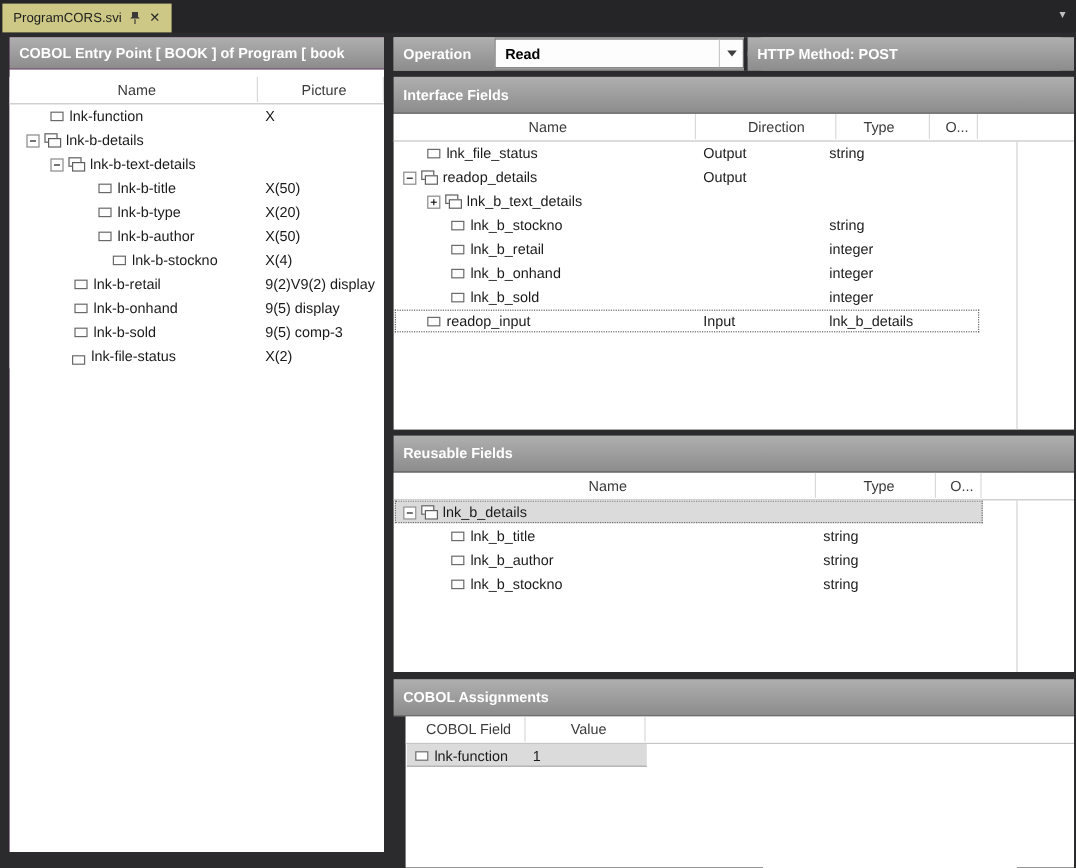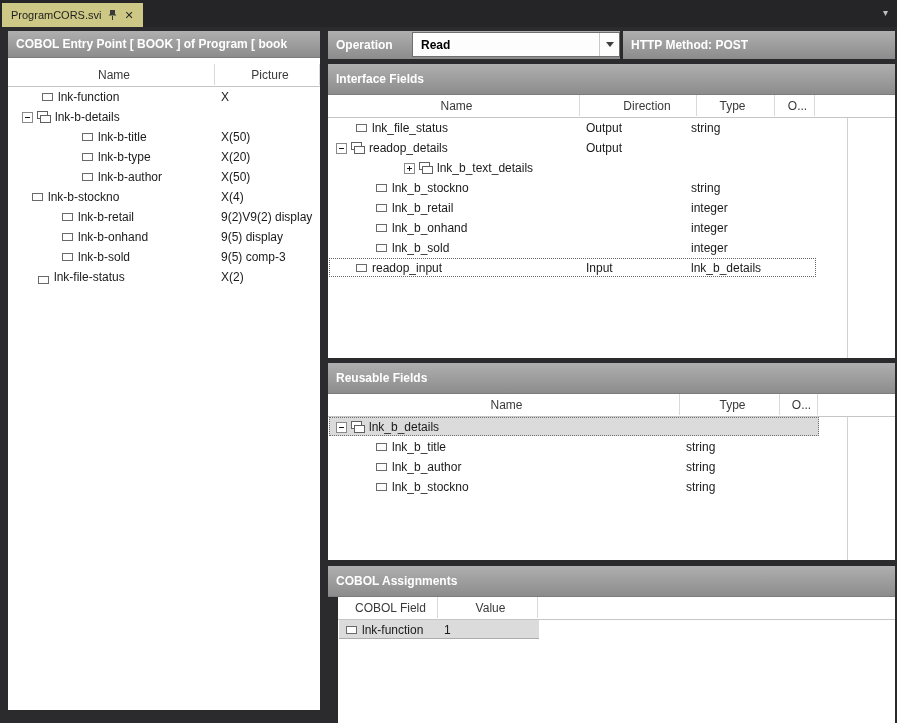--- a/index.html
+++ b/index.html
@@ -110,20 +110,27 @@
           <span class="cell" style="left: 213px;">X</span>
         </div>
         <div class="row">
           <div class="namecell" style="padding-left: 14px;">
             <div class="exp"></div>
             <div class="ic-group"></div>
             <span>lnk-b-details</span>
           </div>
         </div>
         <div class="row">
+          <div class="namecell" style="padding-left: 34px;">
+            <div class="exp"></div>
+            <div class="ic-group"></div>
+            <span>lnk-b-text-details</span>
+          </div>
+        </div>
+        <div class="row">
           <div class="namecell" style="padding-left: 74px;">
             <div class="ic-field"></div>
             <span>lnk-b-title</span>
           </div>
           <span class="cell" style="left: 213px;">X(50)</span>
         </div>
         <div class="row">
           <div class="namecell" style="padding-left: 74px;">
             <div class="ic-field"></div>
             <span>lnk-b-type</span>
@@ -131,21 +138,21 @@
           <span class="cell" style="left: 213px;">X(20)</span>
         </div>
         <div class="row">
           <div class="namecell" style="padding-left: 74px;">
             <div class="ic-field"></div>
             <span>lnk-b-author</span>
           </div>
           <span class="cell" style="left: 213px;">X(50)</span>
         </div>
         <div class="row">
-          <div class="namecell" style="padding-left: 24px;">
+          <div class="namecell" style="padding-left: 86px;">
             <div class="ic-field"></div>
             <span>lnk-b-stockno</span>
           </div>
           <span class="cell" style="left: 213px;">X(4)</span>
         </div>
         <div class="row">
           <div class="namecell" style="padding-left: 54px;">
             <div class="ic-field"></div>
             <span>lnk-b-retail</span>
           </div>
@@ -159,21 +166,21 @@
           <span class="cell" style="left: 213px;">9(5) display</span>
         </div>
         <div class="row">
           <div class="namecell" style="padding-left: 54px;">
             <div class="ic-field"></div>
             <span>lnk-b-sold</span>
           </div>
           <span class="cell" style="left: 213px;">9(5) comp-3</span>
         </div>
         <div class="row">
-          <div class="namecell" style="padding-left: 30px; align-items: flex-end;">
+          <div class="namecell" style="padding-left: 52px; align-items: flex-end;">
             <div class="ic-field"></div>
             <span>lnk-file-status</span>
           </div>
           <span class="cell" style="left: 213px;">X(2)</span>
         </div>
       </div>
   </div>
 </div>
 
 <div class="rightpanel">
@@ -209,21 +216,21 @@
         </div>
         <div class="row">
           <div class="namecell" style="padding-left: 8px;">
             <div class="exp"></div>
             <div class="ic-group"></div>
             <span>readop_details</span>
           </div>
           <span class="cell" style="left: 258px;">Output</span>
         </div>
         <div class="row">
-          <div class="namecell" style="padding-left: 28px; margin-left: 48px;">
+          <div class="namecell" style="padding-left: 28px;">
             <div class="exp plus"></div>
             <div class="ic-group"></div>
             <span>lnk_b_text_details</span>
           </div>
         </div>
         <div class="row">
           <div class="namecell" style="padding-left: 48px;">
             <div class="ic-field"></div>
             <span>lnk_b_stockno</span>
           </div>

